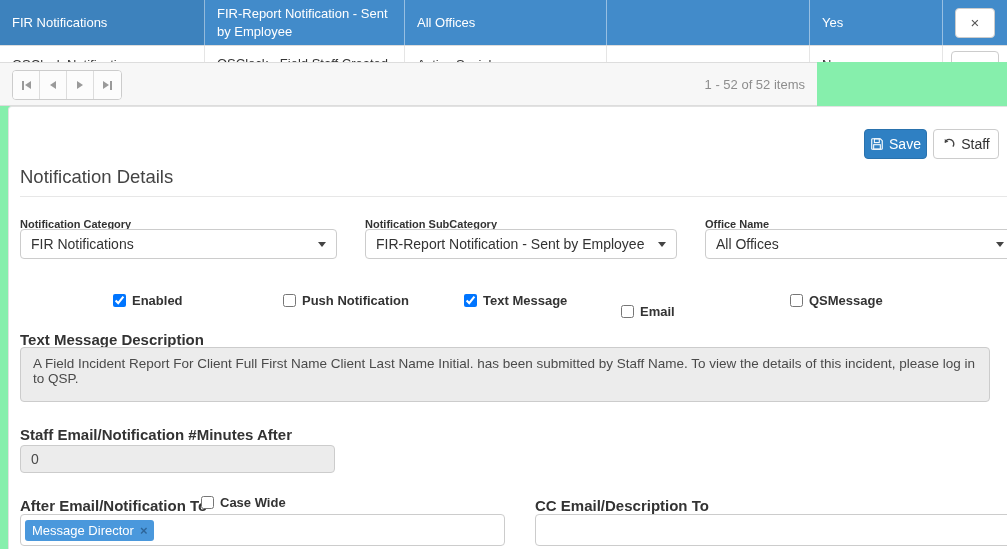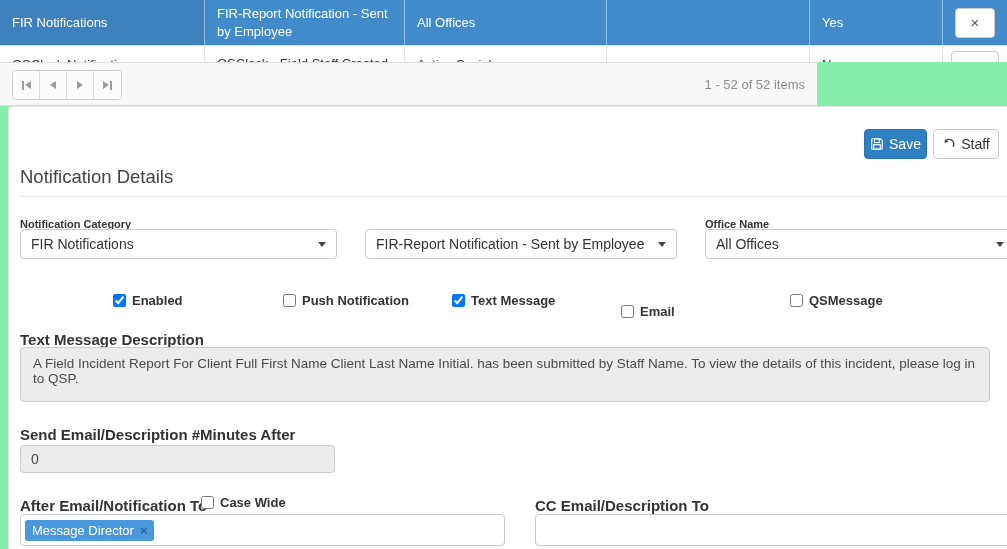--- a/index.html
+++ b/index.html
@@ -150,20 +150,21 @@
       <path d="M12.5 11 A5.2 5.2 0 1 0 3.4 6.2" fill="none" stroke="#444" stroke-width="1.6"></path>
       <path d="M3.1 2.4 L3.4 6.6 L7.4 5.4 Z" fill="#444"></path>
     </svg>
     <span>Staff</span>
   </button>
 
   <h2 id="form-title">Notification Details</h2>
   <div id="title-rule"></div>
 
   <label class="fld-label" style="left:20px;">Notification Category</label>
+  <label class="fld-label" style="left:365px;">Notification SubCategory</label>
   <label class="fld-label" style="left:705px;">Office Name</label>
 
   <div class="select" style="left:20px; width:317px;">
     <span>FIR Notifications</span>
     <span class="caret"></span>
   </div>
   <div class="select" style="left:365px; width:312px;">
     <span>FIR-Report Notification - Sent by Employee</span>
     <span class="caret"></span>
   </div>
@@ -173,37 +174,37 @@
   </div>
 
   <div class="chk-item" style="left:113px;">
     <input type="checkbox" checked="" style="">
     <span>Enabled</span>
   </div>
   <div class="chk-item" style="left:283px;">
     <input type="checkbox" style="">
     <span>Push Notification</span>
   </div>
-  <div class="chk-item" style="left:452px;">
+  <div class="chk-item" style="left:464px;">
     <input type="checkbox" checked="" style="">
     <span>Text Message</span>
   </div>
   <div class="chk-item" style="left:621px;margin-top:11px;">
     <input type="checkbox" style="">
     <span>Email</span>
   </div>
   <div class="chk-item" style="left:790px;">
     <input type="checkbox" style="">
     <span>QSMessage</span>
   </div>
 
   <label class="blk-label" style="left:20px; top:331px;">Text Message Description</label>
   <textarea id="tmd-box" readonly="" style="">A Field Incident Report For Client Full First Name Client Last Name Initial. has been submitted by Staff Name. To view the details of this incident, please log in to QSP.</textarea>
 
-  <label class="blk-label" style="left:20px; top:426px;">Send Email/Description #Minutes After</label>
+  <label class="blk-label" style="left:20px; top:426px;">Staff Email/Notification #Minutes After</label>
   <input id="minutes-input" readonly="" value="0" style="">
 
   <label class="blk-label" style="left:20px; top:497px;">After Email/Notification To</label>
   <div class="chk-item" style="left:201px; top:495px;">
     <input type="checkbox" style="">
     <span>Case Wide</span>
   </div>
   <label class="blk-label" style="left:535px; top:497px;">CC Email/Description To</label>
 
   <div class="multi-box" style="left:20px; width:485px;">

